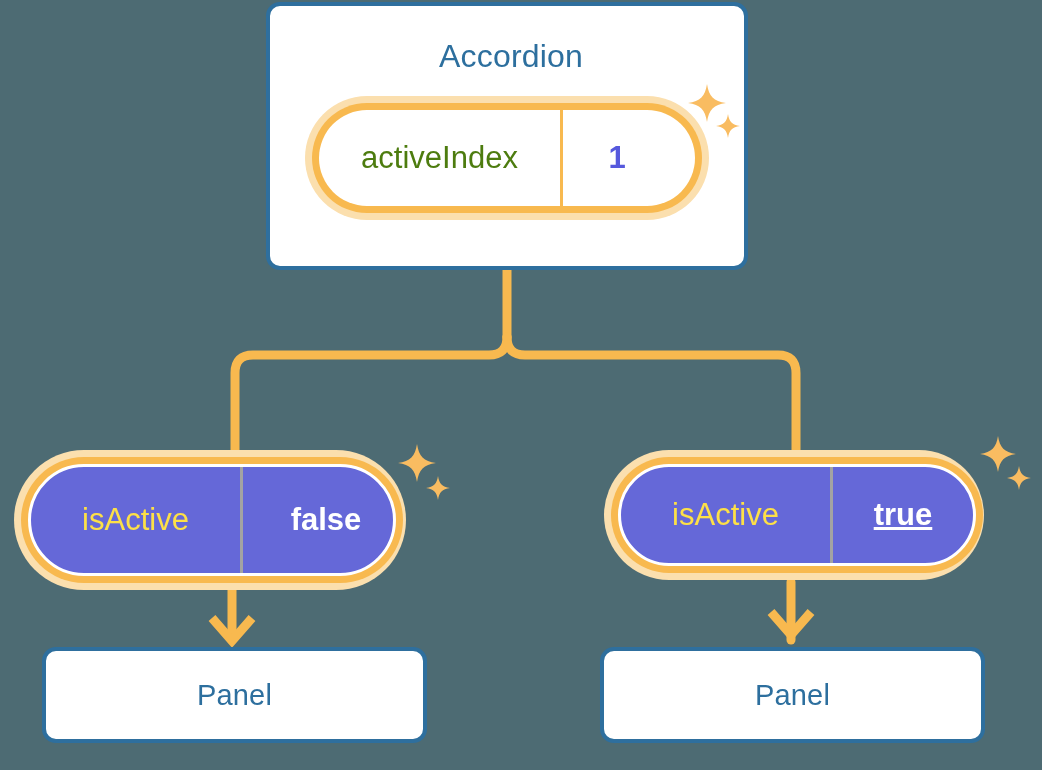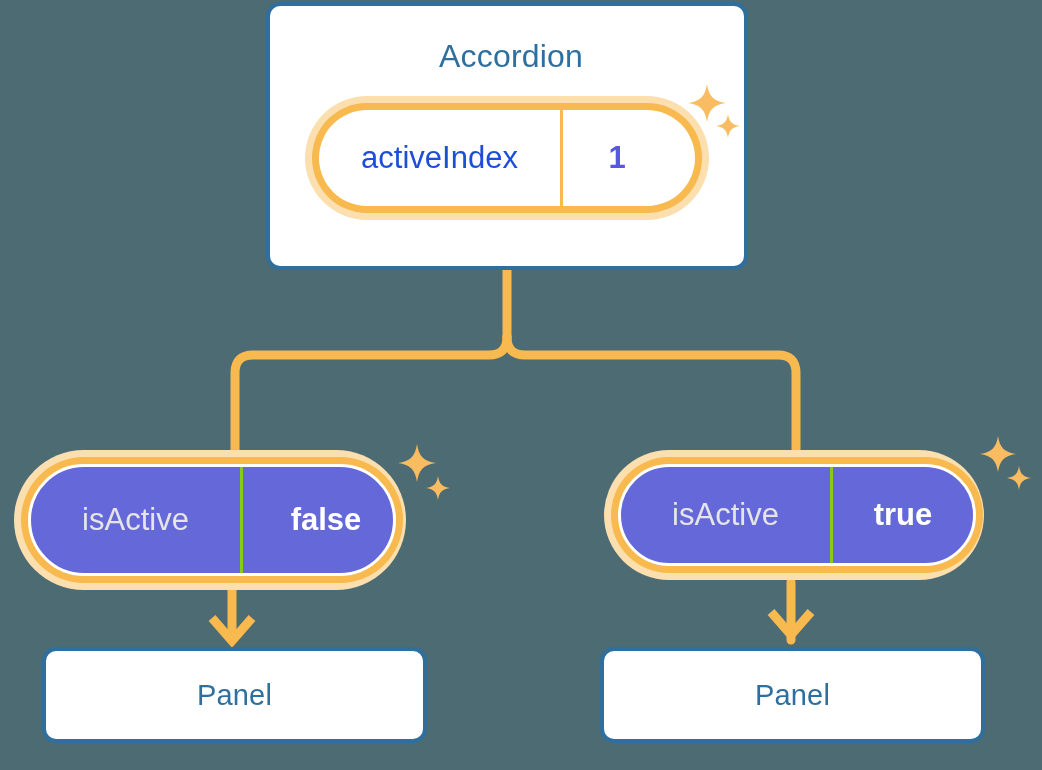--- a/index.html
+++ b/index.html
@@ -116,44 +116,44 @@
     justify-content: center;
     box-sizing: border-box;
     white-space: nowrap;
   }
 
   
   .pill.light .pill-body {
     background: #ffffff;
   }
   .pill.light .pill-key {
-    color: #1d4ed8;
+    color: #4d7c0f;
     font-size: 31px;
     font-weight: 400;
     padding: 0 30px;
     border-right: 3px solid #f8b94f;
   }
   .pill.light .pill-val {
     color: #5659dd;
     font-size: 31px;
     font-weight: 700;
     padding: 0 28px;
   }
 
   
   .pill.solid .pill-body {
     background: #6568d8;
     border: 3px solid #ffffff;
   }
   .pill.solid .pill-key {
-    color: #e5e5e5;
+    color: #fde047;
     font-size: 31px;
     font-weight: 400;
     padding: 0 26px;
-    border-right: 3px solid #84cc16;
+    border-right: 3px solid #a3a3a3;
   }
   .pill.solid .pill-val {
     color: #ffffff;
     font-size: 31px;
     font-weight: 700;
     padding: 0 28px;
   }
 
   
   #pill-activeindex { left: 305px; top: 96px; }
@@ -162,21 +162,21 @@
   #pill-activeindex .pill-val { min-width: 108px; }
 
   #pill-isactive-left { left: 14px; top: 450px; }
   #pill-isactive-left .pill { width: 392px; height: 140px; }
   #pill-isactive-left .pill-key { min-width: 212px; }
   #pill-isactive-left .pill-val { min-width: 150px; padding-left: 44px; }
 
   #pill-isactive-right { left: 604px; top: 450px; }
   #pill-isactive-right .pill { width: 380px; height: 130px; }
   #pill-isactive-right .pill-key { min-width: 212px; }
-  #pill-isactive-right .pill-val { min-width: 140px; }
+  #pill-isactive-right .pill-val { min-width: 140px; text-decoration: underline; }
 
   
   .sparkle-group {
     position: absolute;
     z-index: 5;
     pointer-events: none;
   }
   .sparkle {
     position: absolute;
     display: block;

